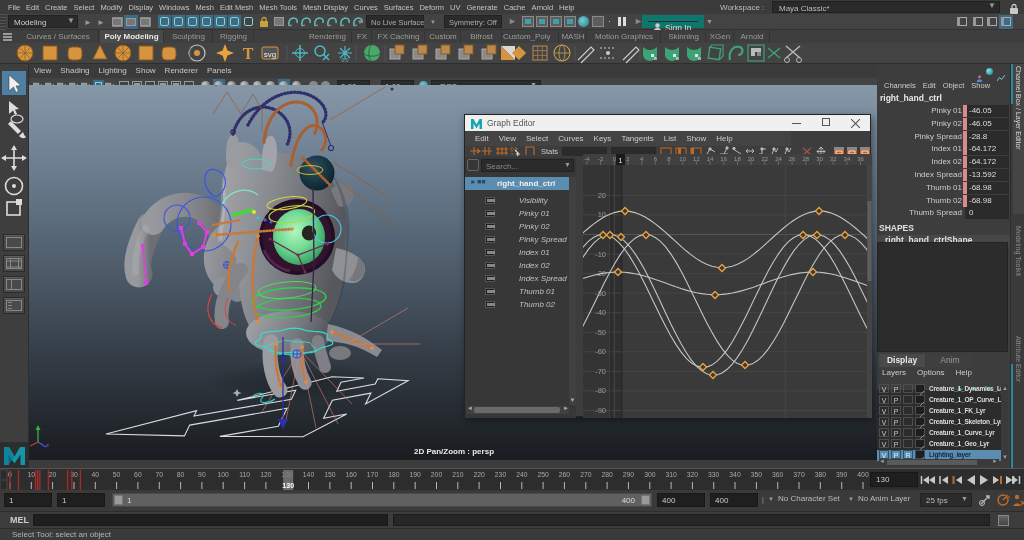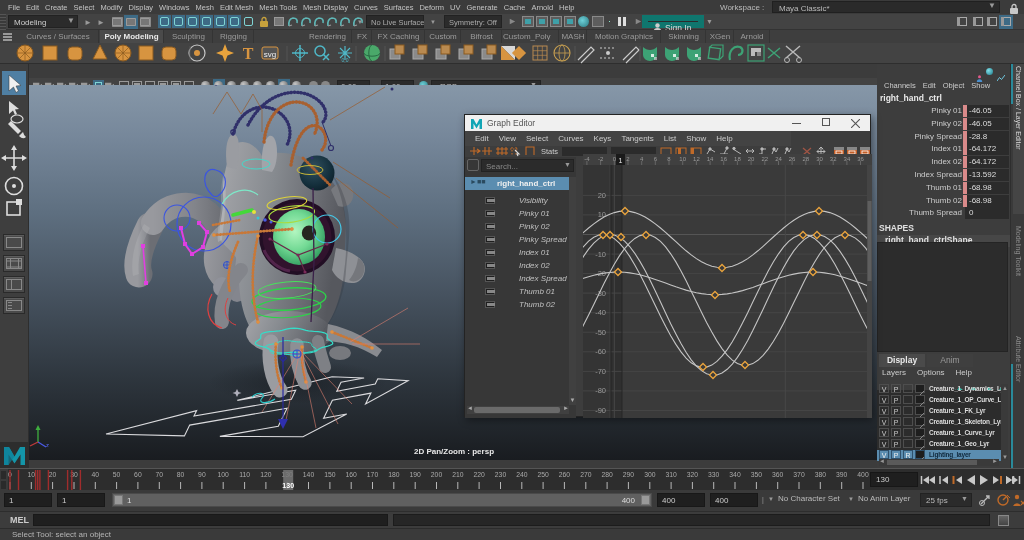--- a/index.html
+++ b/index.html
@@ -251,20 +251,23 @@
       <div class="abs" style="left:11px;top:215px;width:1px;height:11px;background:#888;"></div>
 <div class="abs" style="left:6px;top:236px;width:16px;height:11px;border:1px solid #888;"></div>
       <div class="abs" style="left:8px;top:238px;width:4px;height:1px;background:#888;box-shadow:0 3px 0 #888,0 6px 0 #888;"></div>
 <svg width="29" height="26" style="position:absolute;left:0;top:378px;">
 <rect x="0" y="0" width="29" height="26" fill="#2d2d2d"></rect>
 <path d="M 4,23 L 4,5 L 9,5 L 14.5,14.5 L 20,5 L 25,5 L 25,23 L 20.5,23 L 20.5,12.5 L 14.5,21.5 L 8.5,12.5 L 8.5,23 Z" fill="#1495a8"></path>
 <path d="M 4,23 L 4,5 L 9,5 L 14.5,14.5 L 8.5,23 Z" fill="#0d7f99" opacity="0.7"></path>
 </svg>
     </div>
 
+<div class="abs" id="vpmenu" style="left:29px;top:64px;width:848px;height:14px;background:#3b3b3b;">
+  <span class="abs t" style="left:5px;top:2px;font-size:8px;"><span style="margin-right:9px">View</span><span style="margin-right:9px">Shading</span><span style="margin-right:9px">Lighting</span><span style="margin-right:9px">Show</span><span style="margin-right:9px">Renderer</span><span>Panels</span></span>
+</div>
 <div class="abs" id="vpbar" style="left:29px;top:78px;width:848px;height:15px;background:#434343;border-bottom:1px solid #2f2f2f;">
   <div class="abs" style="left:4px;top:3px;width:9px;height:9px;background:#9a9a9a;clip-path:polygon(0 20%,70% 20%,70% 50%,100% 30%,100% 90%,70% 70%,70% 100%,0 100%);"></div>
 <div class="abs" style="left:16px;top:3px;width:9px;height:9px;background:#9a9a9a;clip-path:polygon(0 20%,70% 20%,70% 50%,100% 30%,100% 90%,70% 70%,70% 100%,0 100%);"></div>
 <div class="abs" style="left:28px;top:3px;width:9px;height:9px;background:#9a9a9a;clip-path:polygon(0 20%,70% 20%,70% 50%,100% 30%,100% 90%,70% 70%,70% 100%,0 100%);"></div>
 <div class="abs" style="left:40px;top:3px;width:9px;height:9px;background:#9a9a9a;clip-path:polygon(0 20%,70% 20%,70% 50%,100% 30%,100% 90%,70% 70%,70% 100%,0 100%);"></div>
 <div class="abs" style="left:52px;top:3px;width:9px;height:9px;background:#9a9a9a;clip-path:polygon(0 20%,70% 20%,70% 50%,100% 30%,100% 90%,70% 70%,70% 100%,0 100%);"></div>
 <div class="abs" style="left:64px;top:3px;width:9px;height:9px;background:#9a9a9a;clip-path:polygon(0 20%,70% 20%,70% 50%,100% 30%,100% 90%,70% 70%,70% 100%,0 100%);"></div>
 <div class="abs" style="left:76px;top:3px;width:9px;height:9px;background:#9a9a9a;clip-path:polygon(0 20%,70% 20%,70% 50%,100% 30%,100% 90%,70% 70%,70% 100%,0 100%);"></div>
 <div class="abs" style="left:64px;top:2px;width:11px;height:11px;background:#3d6a85;"></div>
       <div class="abs" style="left:66px;top:4px;width:7px;height:7px;border:1px solid #7fd4d4;"></div>

